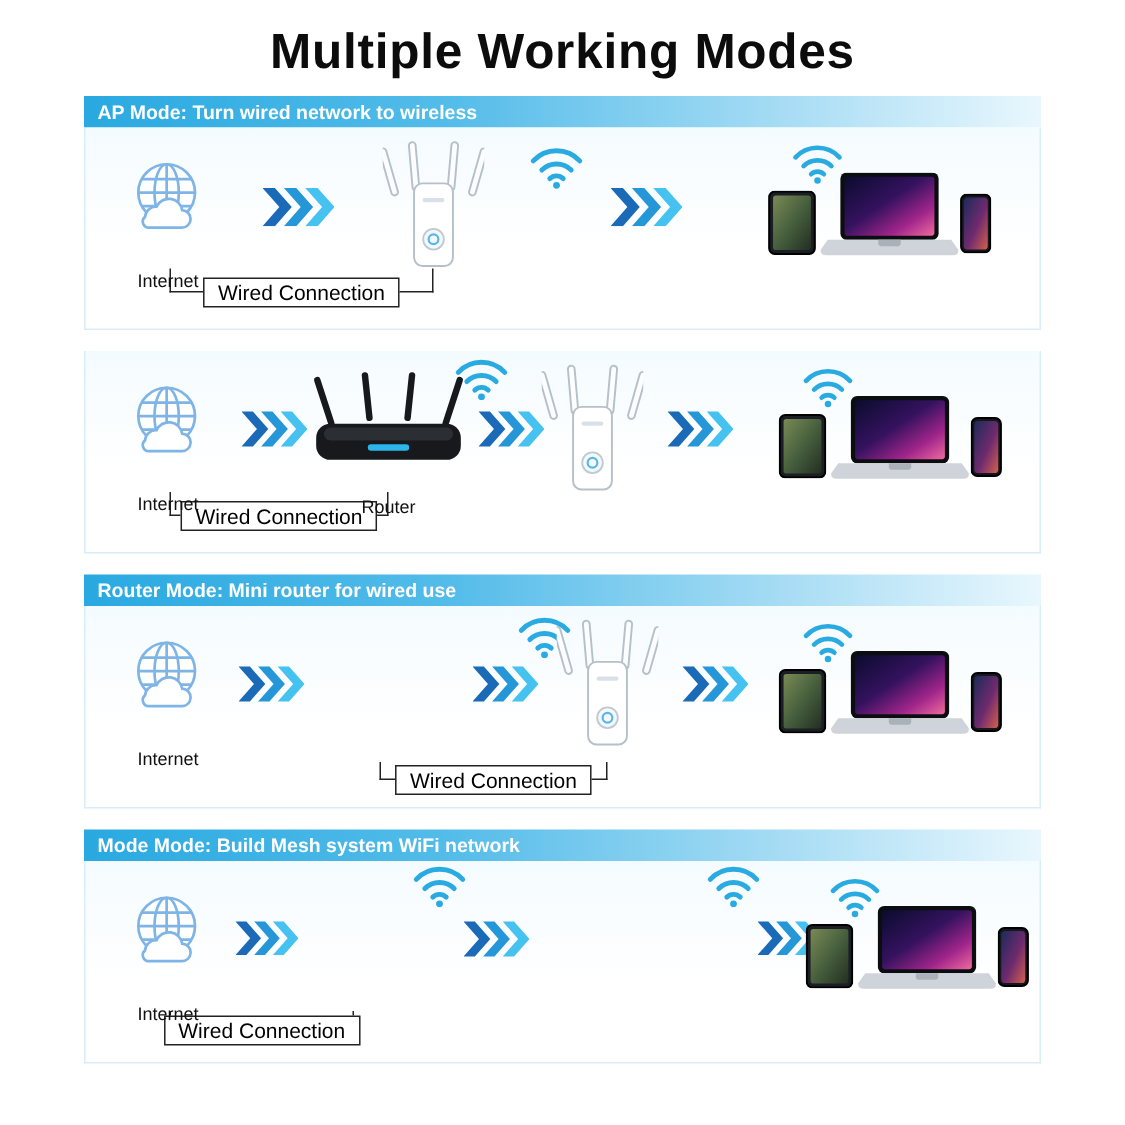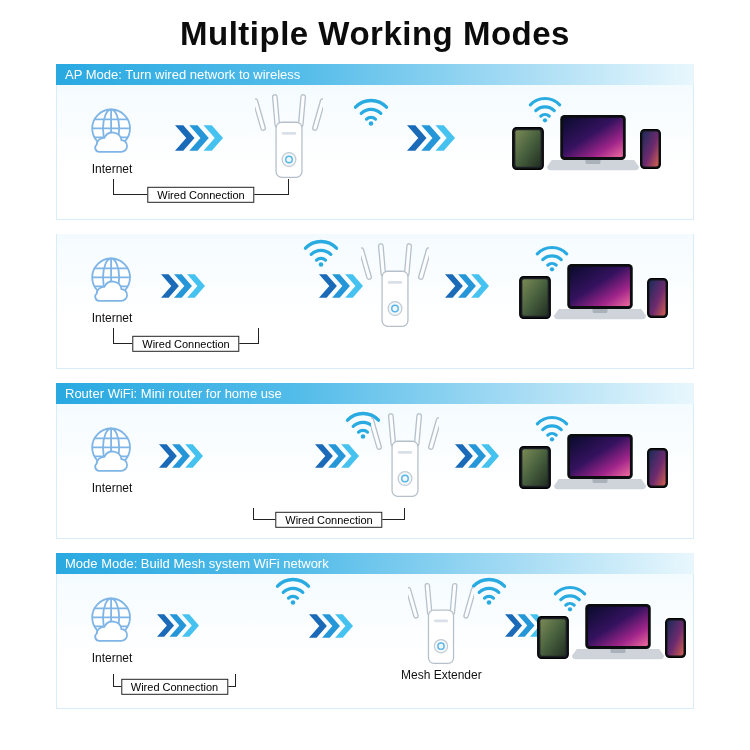--- a/index.html
+++ b/index.html
@@ -1,29 +1,29 @@
 <!DOCTYPE html>
 <html><head>
 <meta charset="utf-8">
 <style>
   *{box-sizing:border-box;margin:0;padding:0}
   html,body{width:750px;height:750px;background:#ffffff;font-family:"Liberation Sans",sans-serif;overflow:hidden}
   .page{position:relative;width:750px;height:723px;background:#ffffff}
   .title{text-align:center;font-size:33px;font-weight:700;letter-spacing:.5px;color:#0c0c0c;padding:15px 0 11px}
   .panel{width:638px;margin:0 auto 14px}
-  .panel-header{height:21px;line-height:21px;padding-left:9px;color:#ffffff;font-size:13px;font-weight:400;
+  .panel-header{height:21px;line-height:21px;padding-left:9px;color:#ffffff;font-size:13px;font-weight:700;
     background:linear-gradient(90deg,#29a9e1 0%,#53bce9 38%,#9fd9f3 70%,#e9f7fd 100%)}
   .panel-body{position:relative;height:135px;border:1px solid #d8edf9;border-top:none;
     background:linear-gradient(180deg,#f4fbff 0%,#ffffff 60%)}
   .abs{position:absolute}
   .device{position:absolute;display:flex;flex-direction:column;align-items:center;z-index:2}
-  .dev-label{font-size:12px;color:#111;margin-top:3px;white-space:nowrap}
+  .dev-label{font-size:12px;color:#111;margin-top:21px;white-space:nowrap}
   .bracket{position:absolute;z-index:1;border-left:1.5px solid #222;border-right:1.5px solid #222;border-bottom:1.5px solid #222}
   .tag{position:absolute;left:50%;bottom:0;transform:translate(-50%,55%);background:#fff;border:1.5px solid #222;
-    padding:1px 9px;font-size:11px;white-space:nowrap;z-index:3}
+    padding:1px 9px;font-size:14px;white-space:nowrap;z-index:3}
   .clients{position:absolute;width:150px;height:82px;z-index:2}
   .clients .c-wifi{position:absolute;left:16px;top:0}
   .clients .c-tablet{position:absolute;left:0;top:34px}
   .clients .c-laptop{position:absolute;left:34px;top:22px}
   .clients .c-phone{position:absolute;left:128px;top:36px}
 </style>
 </head>
 <body>
 
 <svg width="0" height="0" style="position:absolute" aria-hidden="true">
@@ -197,20 +197,26 @@
         <svg width="54" height="54">
             <use href="#sym-globe"></use>
           </svg>
         <span class="dev-label">Internet</span>
       </div>
 
       <svg class="abs" style="left:104px;top:40px" width="44" height="24">
           <use href="#sym-chevrons"></use>
         </svg>
 
+      <div class="device" style="left:150px;top:14px">
+        <svg width="104" height="62">
+            <use href="#sym-router"></use>
+          </svg>
+        <span class="dev-label">Router</span>
+      </div>
 
       <svg class="abs" style="left:246px;top:2px" width="36" height="31">
           <use href="#sym-wifi"></use>
         </svg>
 
       <svg class="abs" style="left:262px;top:40px" width="44" height="24">
           <use href="#sym-chevrons"></use>
         </svg>
 
       <div class="device" style="left:304px;top:8px">
@@ -234,21 +240,21 @@
             <use href="#sym-laptop"></use>
           </svg>
         <svg class="c-phone" width="21" height="40">
             <use href="#sym-phone"></use>
           </svg>
       </div>
     </div>
   </section>
 
   <section class="panel">
-    <div class="panel-header">Router WiFi: Mini router for home use</div>
+    <div class="panel-header">Router Mode: Mini router for wired use</div>
     <div class="panel-body">
 
       <div class="bracket" style="left:196px;top:104px;width:152px;height:12px">
         <span class="tag">Wired Connection</span>
       </div>
 
       <div class="device" style="left:28px;top:20px">
         <svg width="54" height="54">
             <use href="#sym-globe"></use>
           </svg>
@@ -316,26 +322,20 @@
 
 
       <svg class="abs" style="left:218px;top:0" width="36" height="31">
           <use href="#sym-wifi"></use>
         </svg>
 
       <svg class="abs" style="left:252px;top:40px" width="44" height="24">
           <use href="#sym-chevrons"></use>
         </svg>
 
-      <div class="device" style="left:344px;top:8px">
-        <svg width="66" height="83">
-            <use href="#sym-extender"></use>
-          </svg>
-        <span class="dev-label">Mesh Extender</span>
-      </div>
 
       <svg class="abs" style="left:414px;top:0" width="36" height="31">
           <use href="#sym-wifi"></use>
         </svg>
 
       <svg class="abs" style="left:448px;top:40px" width="42" height="23">
           <use href="#sym-chevrons"></use>
         </svg>
 
       <div class="clients" style="left:480px;top:8px">

